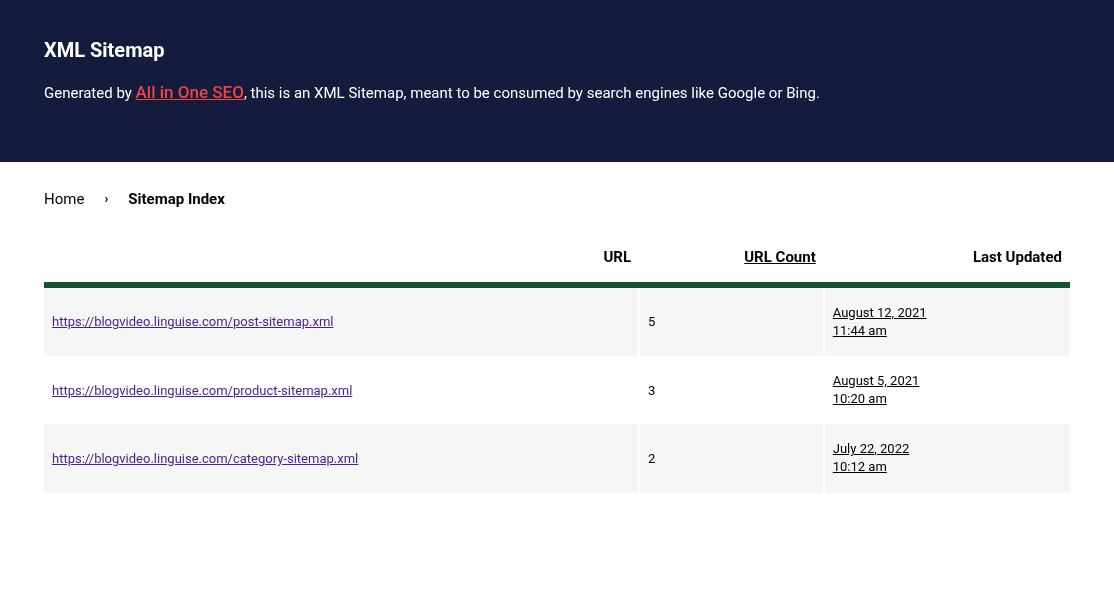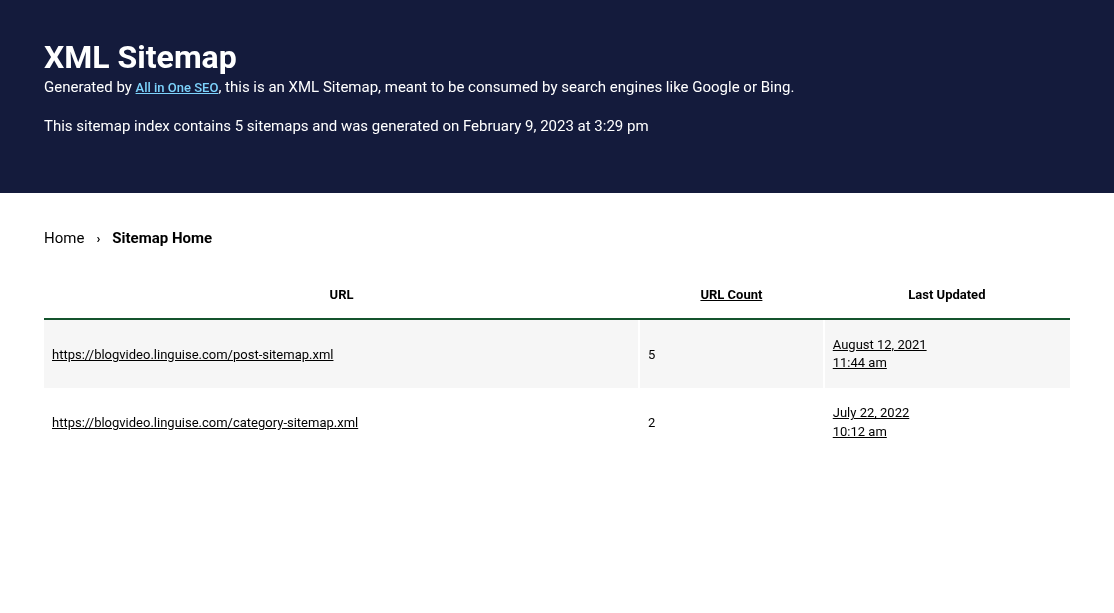--- a/index.html
+++ b/index.html
@@ -11,130 +11,137 @@
       font-family: -apple-system, BlinkMacSystemFont, "Segoe UI", Roboto, Helvetica, Arial, sans-serif;
       background: #fff;
       color: #000;
     }
     .header {
       background: #141b3c;
       color: #fff;
       padding: 38px 44px 40px 44px;
     }
     .header h1 {
-      font-size: 32px;
+      font-size: 20px;
       font-weight: 700;
+      margin-bottom: 18px;
     }
     .header p {
       font-size: 15px;
       margin-bottom: 16px;
       line-height: 1.5;
     }
     .header a {
-      color: #7dd3fc;
+      color: #ef4444;
       text-decoration: underline;
-      font-size: 13px;
+      font-size: 17px;
       font-weight: 500;
     }
     .content {
       padding: 28px 44px;
     }
     .breadcrumb {
       font-size: 15px;
       margin-bottom: 30px;
       display: flex;
       align-items: center;
-      gap: 12px;
-      margin-top: 8px;
+      gap: 20px;
     }
     .breadcrumb .home-link {
       color: #000;
       text-decoration: none;
       cursor: pointer;
     }
     .breadcrumb .chevron {
       font-size: 13px;
       font-weight: bold;
     }
     .breadcrumb .current {
       font-weight: 700;
     }
     table {
       width: 100%;
       border-collapse: collapse;
     }
     thead th {
-      text-align: center;
-      font-size: 13px;
+      text-align: right;
+      font-size: 15px;
       font-weight: 700;
       padding: 10px 8px 16px 8px;
-      border-bottom: 2px solid #14532d;
+      border-bottom: 6px solid #14532d;
     }
     tbody tr:nth-child(odd) {
       background: #f6f6f6;
     }
     tbody tr:nth-child(even) {
       background: #fff;
     }
     tbody td {
       padding: 16px 8px;
       font-size: 13px;
       vertical-align: middle;
       border-right: 2px solid #fff;
     }
     tbody td:last-child {
       border-right: none;
     }
     tbody td a {
-      color: #000000;
+      color: #4c1d95;
     }
     .col-url { width: 58%; }
     .col-count { width: 18%; text-decoration: underline; }
     .col-updated { width: 24%; }
     .date-cell {
       line-height: 1.4;
       text-decoration: underline;
     }
   </style>
 </head>
 <body>
 
 <div class="header">
   <h1>XML Sitemap</h1>
   <p>
     <span>Generated by </span><a href="#">All in One SEO</a><span>, this is an XML Sitemap, meant to be consumed by search engines like Google or Bing.</span>
   </p>
-  <p>This sitemap index contains 5 sitemaps and was generated on February 9, 2023 at 3:29 pm</p>
 </div>
 
 <div class="content">
   <div class="breadcrumb">
     <span class="home-link">Home</span>
     <span class="chevron">›</span>
-    <span class="current">Sitemap Home</span>
+    <span class="current">Sitemap Index</span>
   </div>
 
   <table>
     <thead>
       <tr>
         <th class="col-url">URL</th>
         <th class="col-count">URL Count</th>
         <th class="col-updated">Last Updated</th>
       </tr>
     </thead>
     <tbody id="table-body">
     <tr>
           <td><a href="#">https://blogvideo.linguise.com/post-sitemap.xml</a></td>
           <td>5</td>
           <td class="date-cell">
             <div>August 12, 2021</div>
             <div>11:44 am</div>
           </td>
         </tr>
         <tr>
+          <td><a href="#">https://blogvideo.linguise.com/product-sitemap.xml</a></td>
+          <td>3</td>
+          <td class="date-cell">
+            <div>August 5, 2021</div>
+            <div>10:20 am</div>
+          </td>
+        </tr>
+        <tr>
           <td><a href="#">https://blogvideo.linguise.com/category-sitemap.xml</a></td>
           <td>2</td>
           <td class="date-cell">
             <div>July 22, 2022</div>
             <div>10:12 am</div>
           </td>
         </tr>
       </tbody>
   </table>
 </div>

